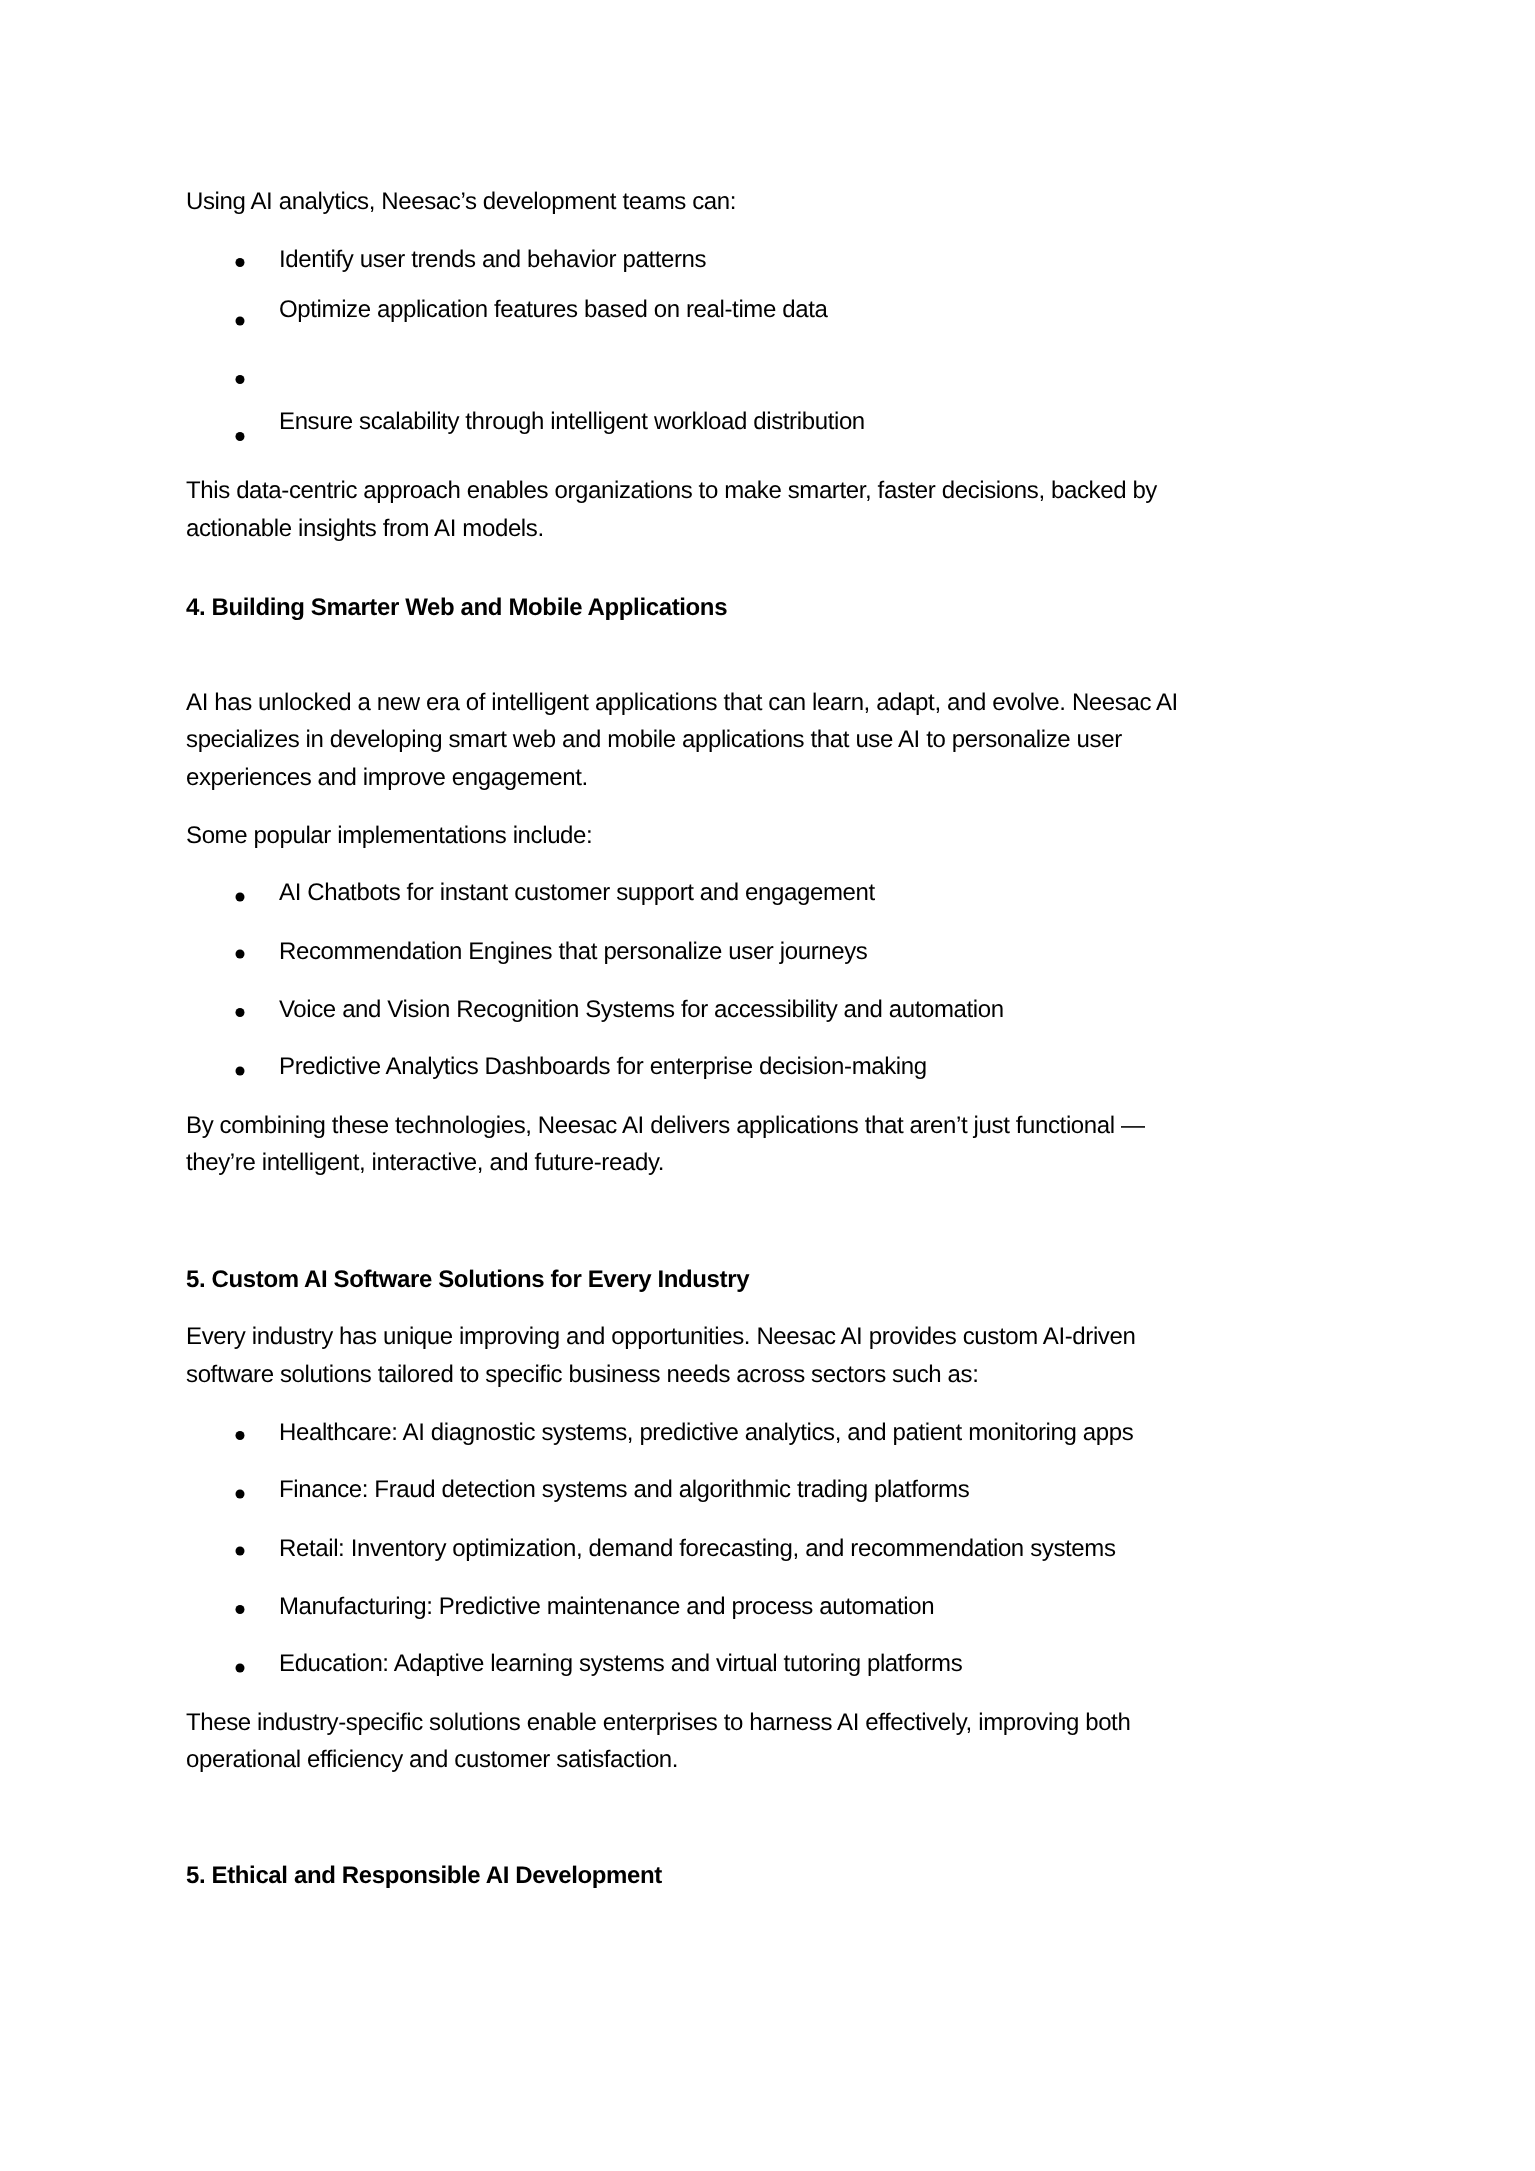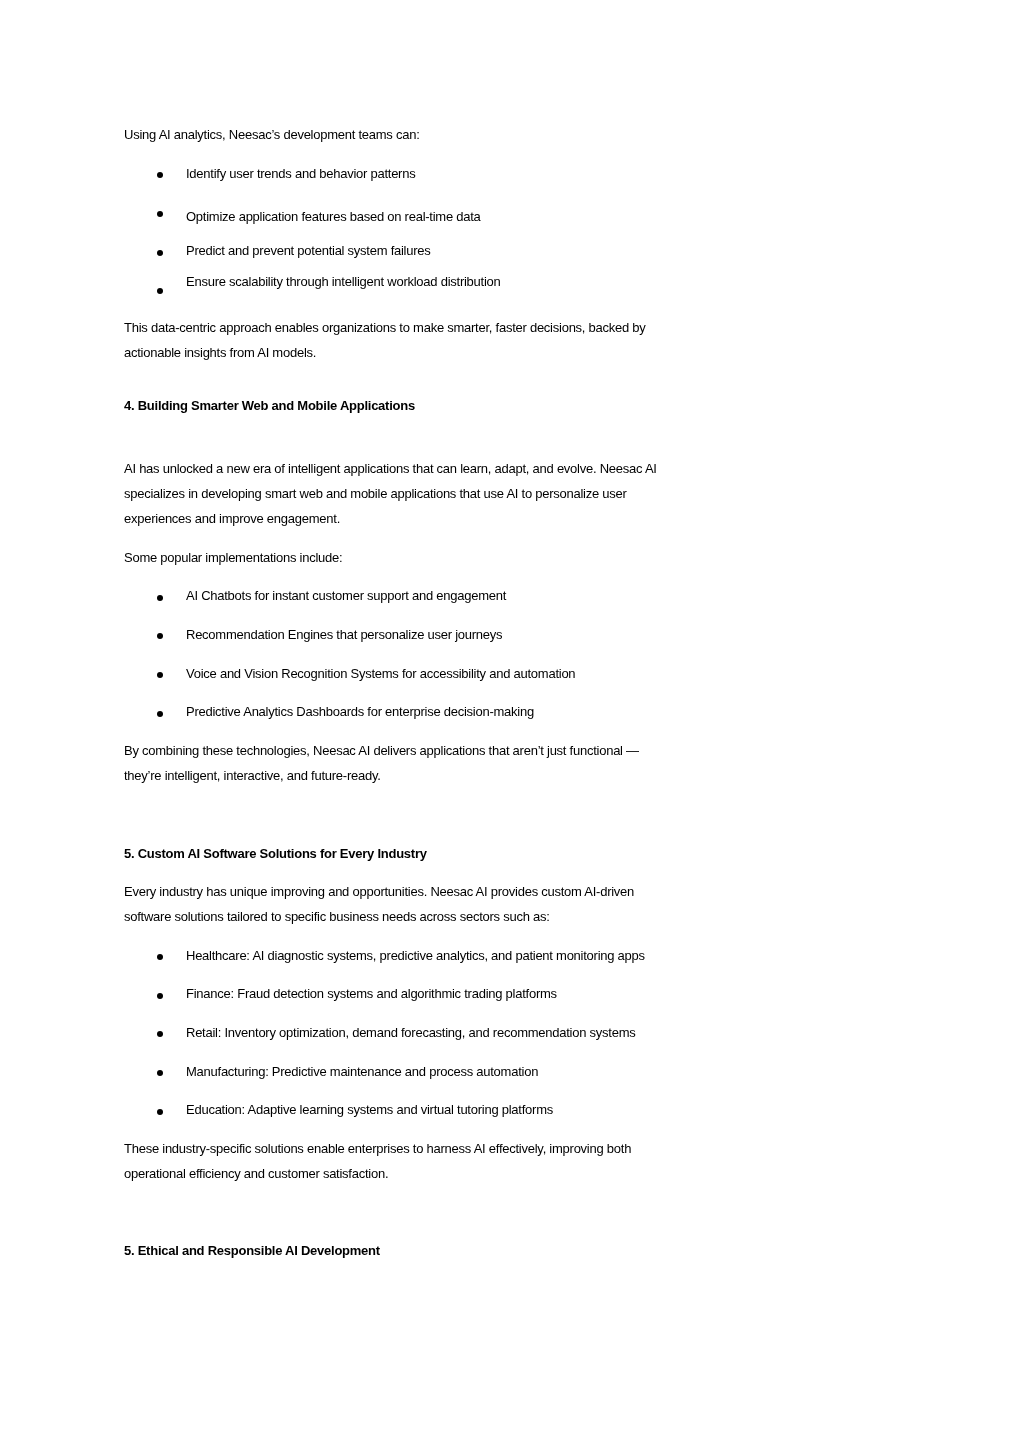--- a/index.html
+++ b/index.html
@@ -5,43 +5,42 @@
     html, body { margin: 0; padding: 0; background: #ffffff; }
     body {
       width: 1023px; height: 1447px; position: relative; overflow: hidden;
       font-family: "Liberation Sans", sans-serif;
       color: #000000;
       font-size: 16.2px;
     }
     .page { position: absolute; left: 0; top: 0; width: 1023px; height: 1447px; }
     .line {
       position: absolute; left: 124px; white-space: nowrap;
-      font-size: 13px; line-height: 20px; letter-spacing: -0.25px;
+      font-size: 16px; line-height: 20px; letter-spacing: -0.25px;
     }
     .li-text { left: 186px; }
     .bullet {
       position: absolute; left: 157px; width: 6px; height: 6px;
       background: #000; border-radius: 50%;
     }
     b { font-weight: normal; }
     .heading { font-weight: bold; }
   </style>
 </head>
 <body>
 
 <div class="page">
 
   <div class="line" style="top:125px">Using AI analytics, Neesac’s development teams can:</div>
 
   <span class="bullet" style="top:172px"></span>
   <div class="line li-text" style="top:164px">Identify user trends and behavior patterns</div>
   <span class="bullet" style="top:211px"></span>
-  <div class="line li-text" style="top:207px">Optimize application features based on real-time data</div>
+  <div class="line li-text" style="top:197px">Optimize application features based on real-time data</div>
   <span class="bullet" style="top:250px"></span>
-  <div class="line li-text" style="top:241px">Predict and prevent potential system failures</div>
   <span class="bullet" style="top:288px"></span>
   <div class="line li-text" style="top:272px">Ensure scalability through intelligent workload distribution</div>
 
   <div class="line" style="top:318px"><span>This data-centric approach enables organizations to make </span><b>smarter, faster decisions</b><span>, backed by</span></div>
   <div class="line" style="top:343px">actionable insights from AI models.</div>
 
   <div class="line heading" style="top:396px">4. Building Smarter Web and Mobile Applications</div>
 
   <div class="line" style="top:459px">AI has unlocked a new era of intelligent applications that can learn, adapt, and evolve. Neesac AI</div>
   <div class="line" style="top:484px"><span>specializes in developing </span><b>smart web and mobile applications</b><span> that use AI to personalize user</span></div>

